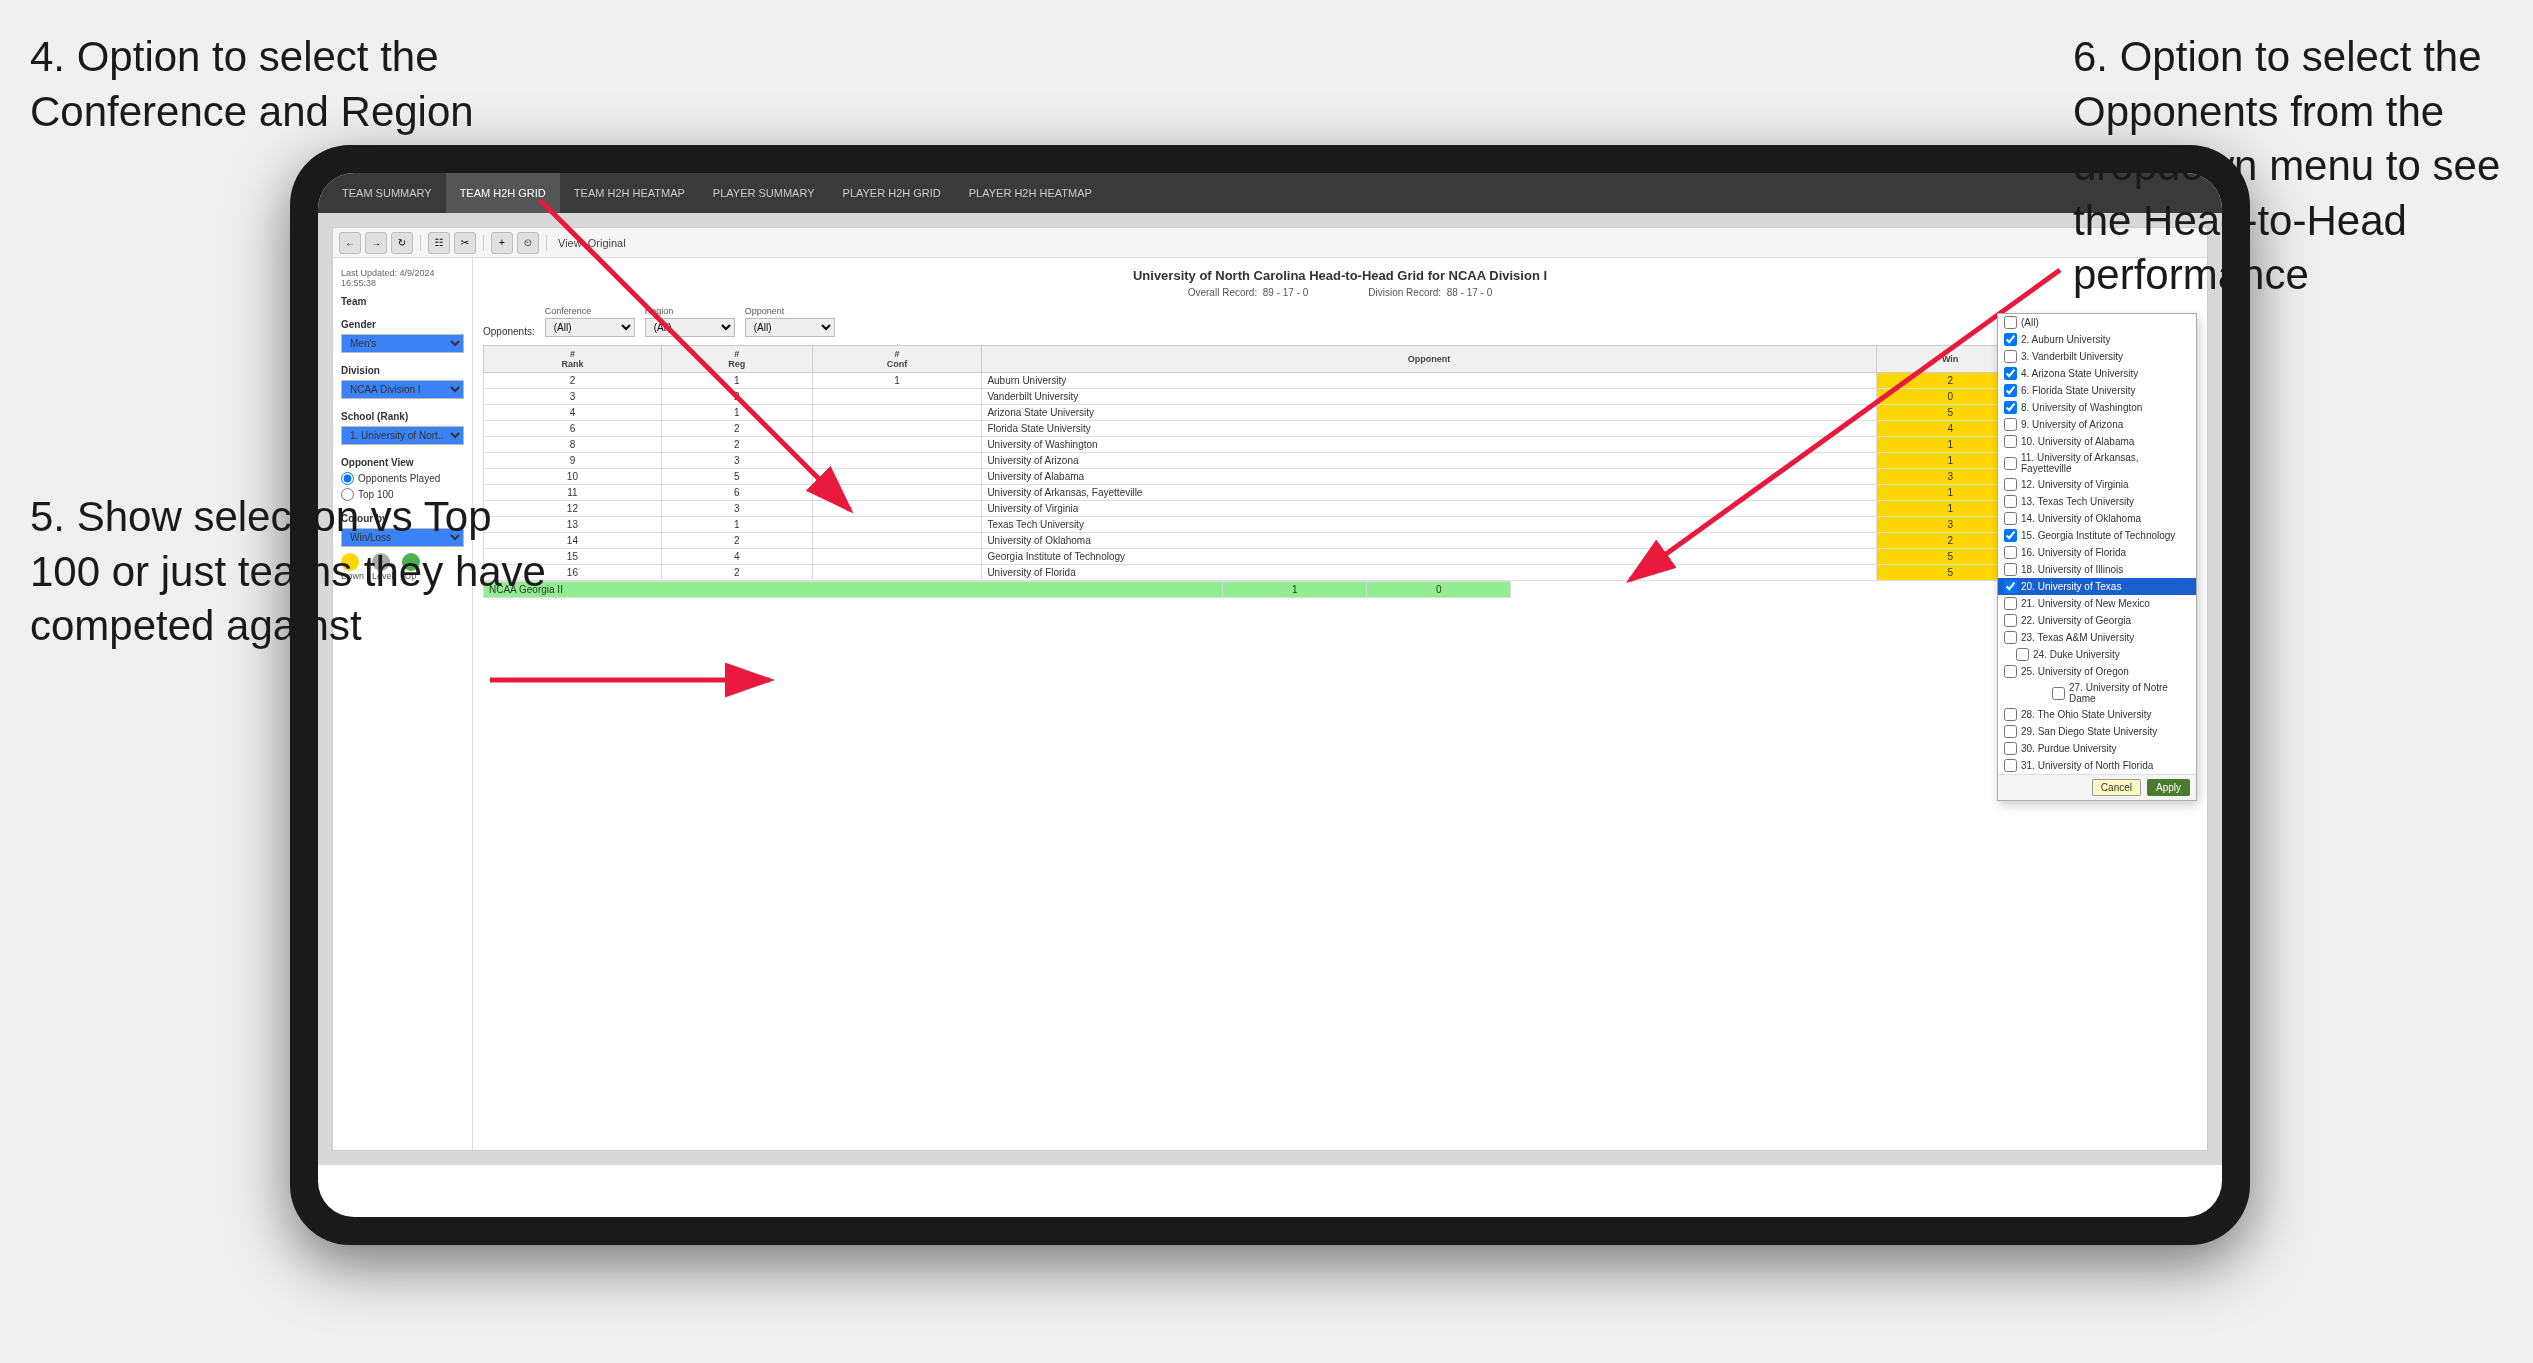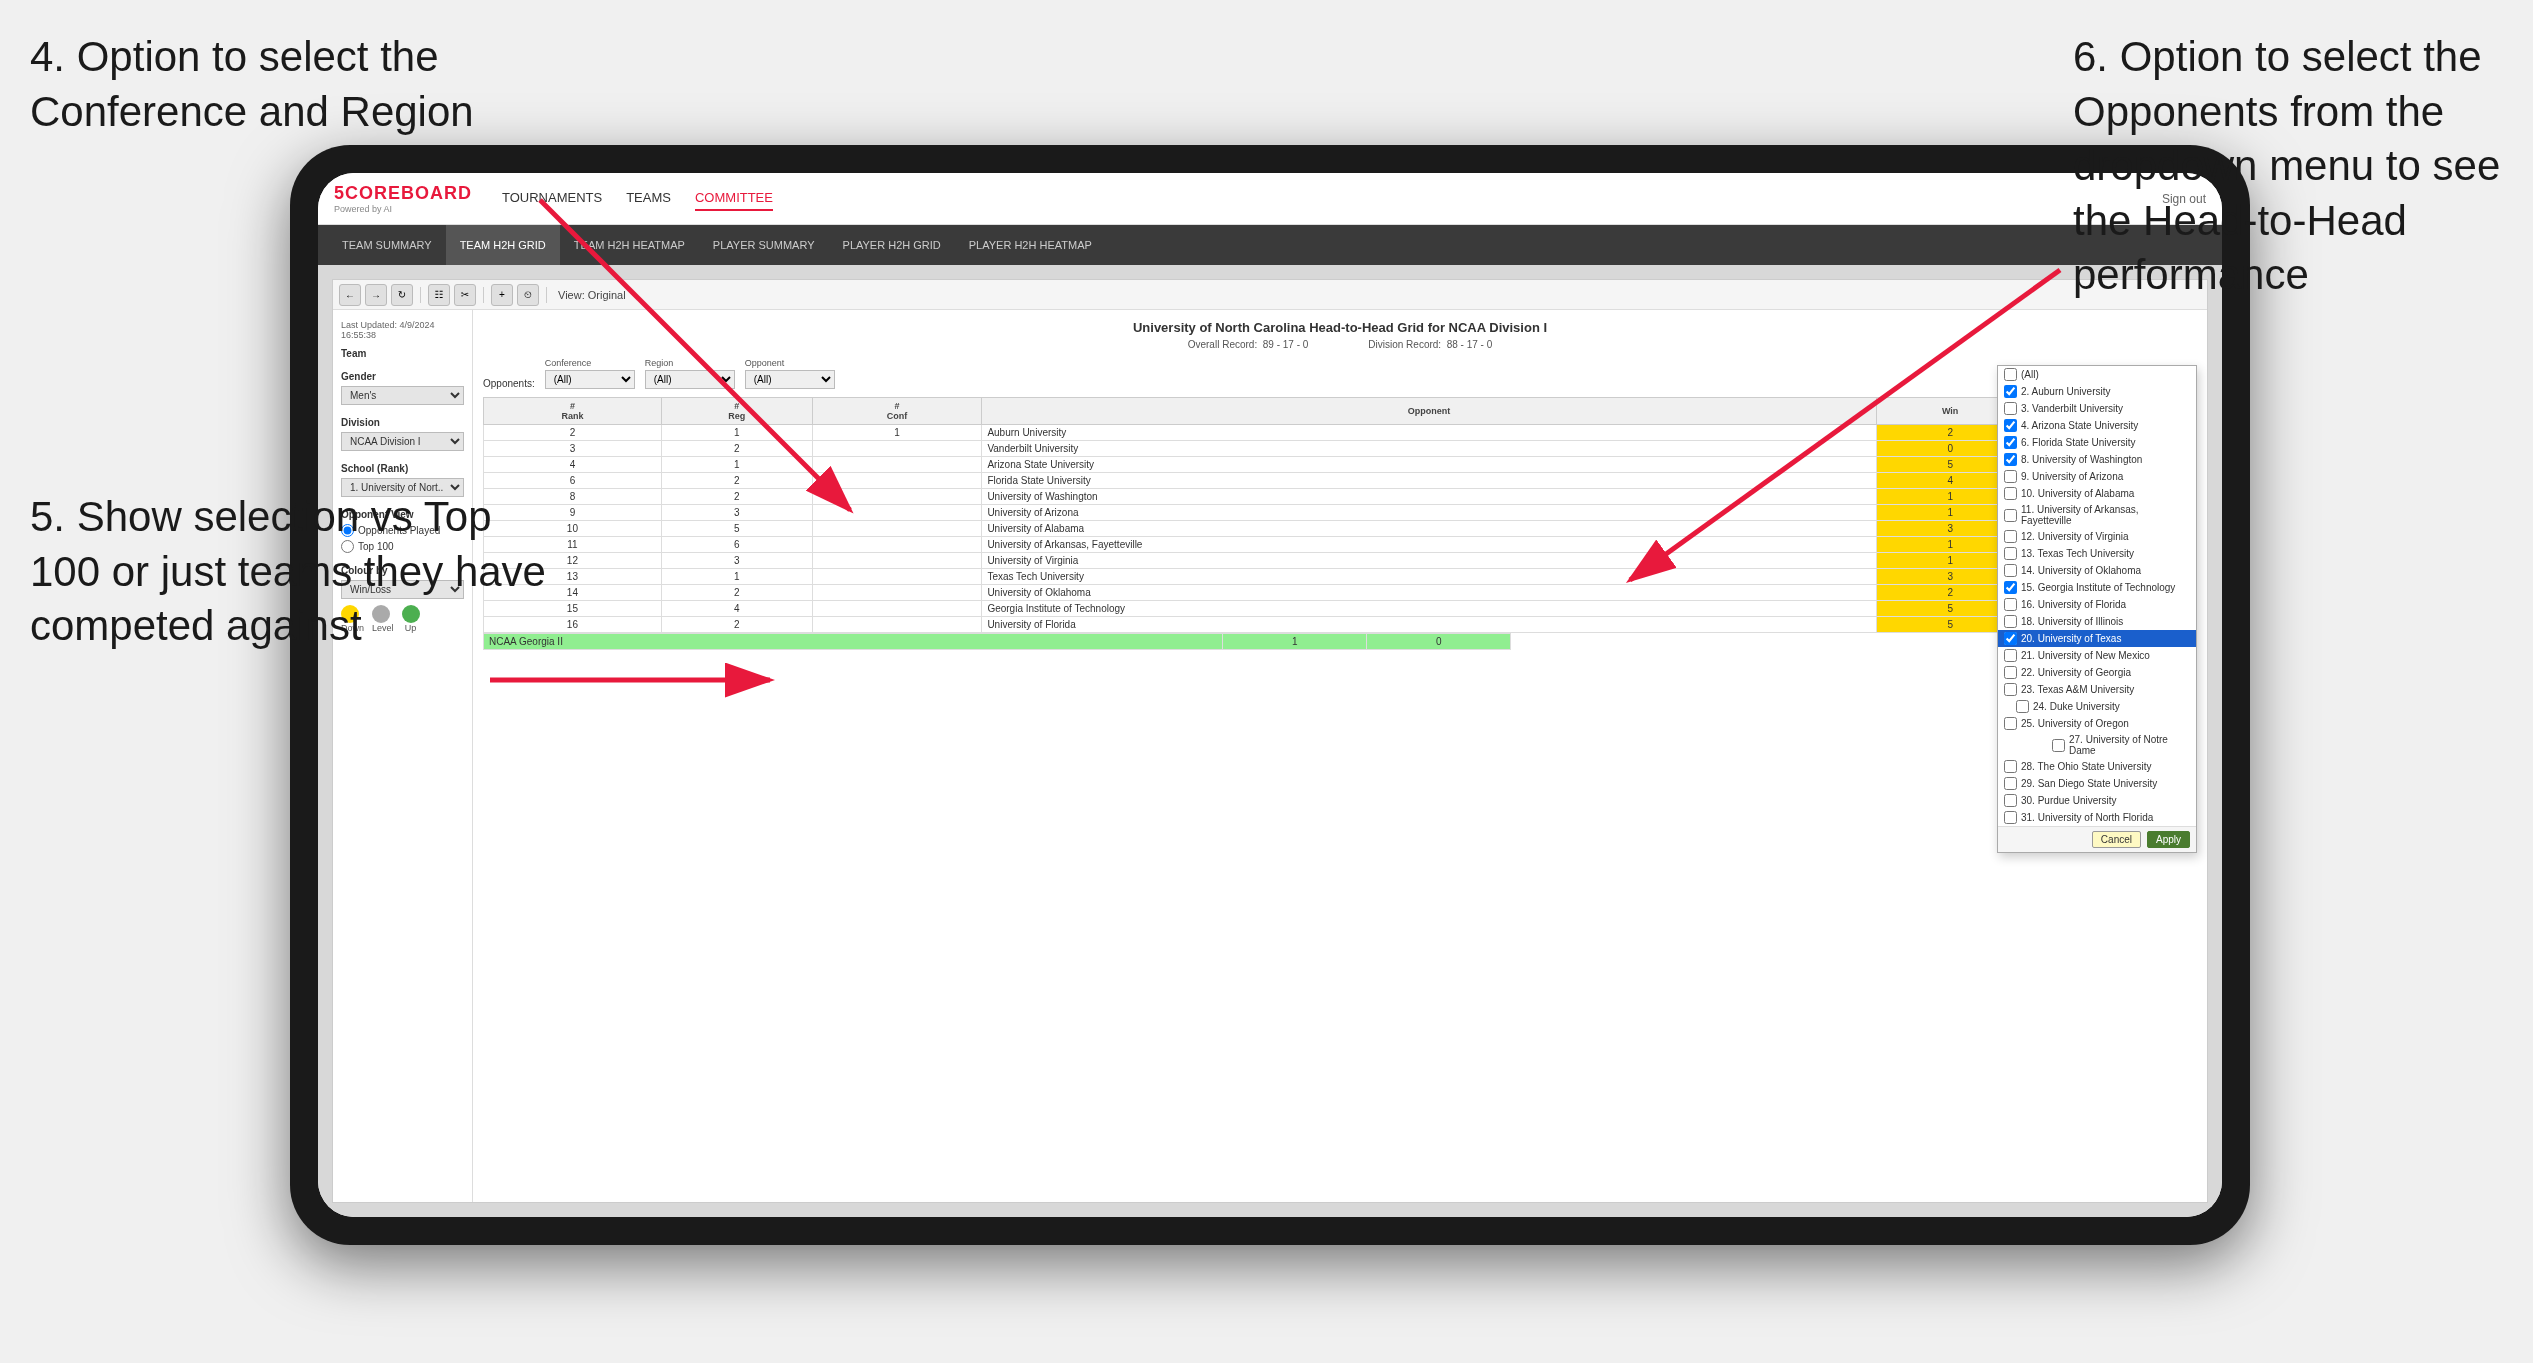--- a/index.html
+++ b/index.html
@@ -186,21 +186,21 @@
       font-size: 10px;
       overflow-y: auto;
     }
 
     .filter-section { margin-bottom: 12px; }
     .filter-label { font-weight: bold; color: #333; margin-bottom: 4px; font-size: 10px; }
     .filter-select {
       width: 100%;
       font-size: 10px;
       border: 1px solid #bbb;
-      background: #e5e5e5;
+      background: #3b82f6;
       padding: 2px 4px;
       color: #333;
     }
 
     .last-updated { font-size: 9px; color: #666; margin-bottom: 8px; }
 
     .opponent-view { margin-top: 10px; }
     .radio-option { display: flex; align-items: center; gap: 4px; margin-bottom: 3px; font-size: 10px; color: #333; }
 
     .colour-section { margin-top: 10px; }
@@ -306,34 +306,20 @@
       width: 100%; height: 100%;
       pointer-events: none;
     }
   </style>
 </head>
 <body>
 
 <div class="tablet-frame">
   <div class="tablet-screen">
 
-    <div class="app-navbar">
-      <div class="app-logo">
-        <div>
-          <span class="logo-text">5COREBOARD</span>
-          <span class="logo-sub">Powered by AI</span>
-        </div>
-      </div>
-      <div class="nav-links">
-        <a class="nav-link">TOURNAMENTS</a>
-        <a class="nav-link">TEAMS</a>
-        <a class="nav-link active">COMMITTEE</a>
-      </div>
-      <div class="nav-right">Sign out</div>
-    </div>
 
     <div class="sub-nav">
       <div class="sub-nav-tab">TEAM SUMMARY</div>
       <div class="sub-nav-tab active">TEAM H2H GRID</div>
       <div class="sub-nav-tab">TEAM H2H HEATMAP</div>
       <div class="sub-nav-tab">PLAYER SUMMARY</div>
       <div class="sub-nav-tab">PLAYER H2H GRID</div>
       <div class="sub-nav-tab">PLAYER H2H HEATMAP</div>
     </div>
 

